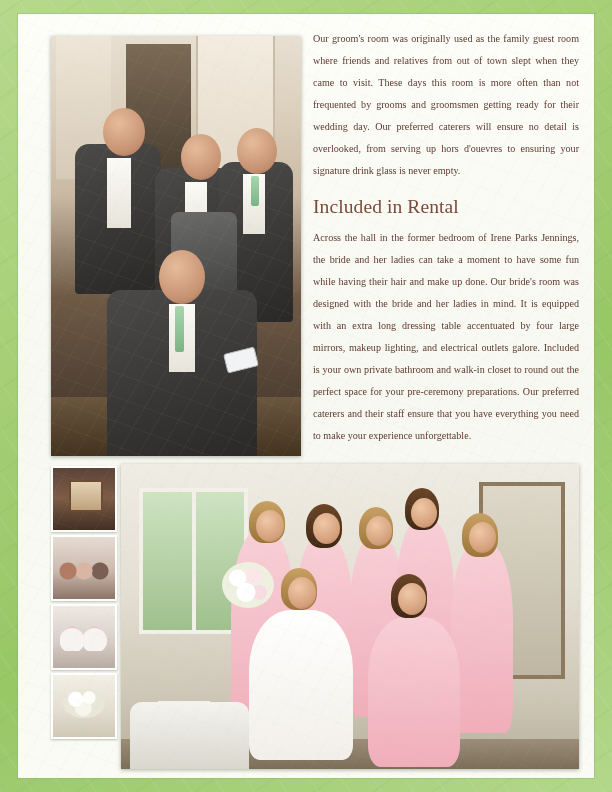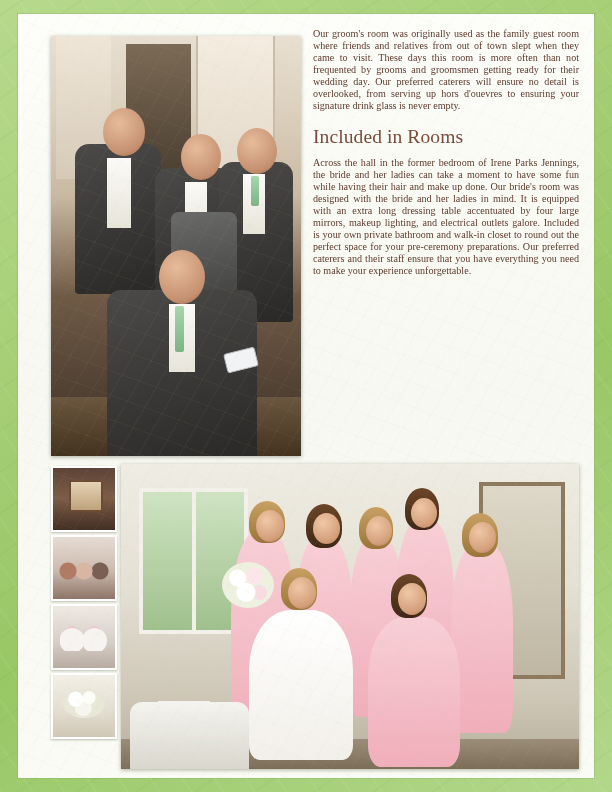--- a/index.html
+++ b/index.html
@@ -62,21 +62,21 @@
   .text-col {
     position: absolute;
     left: 295px;
     top: 14px;
     width: 266px;
     z-index: 4;
   }
   .body-copy {
     font-family: "Liberation Serif", serif;
     font-size: 10.1px;
-    line-height: 12px;
+    line-height: 22px;
     color: #5d3a2e;
     text-align: justify;
     margin: 0;
   }
 
   .heading {
     font-family: "Liberation Serif", serif;
     font-size: 19.5px;
     line-height: 22px;
     color: #7a4a3a;
@@ -377,21 +377,21 @@
       <div class="gm-head" style="left:108px; top:214px; width:46px;  height:54px;"></div>
       <div class="gm-shirt" style="left:118px;top:268px; width:26px;  height:68px;"></div>
       <div class="gm-tie" style="left:124px; top:270px; width:9px;   height:46px;"></div>
       <div class="gm-phone"></div>
     </div>
 
     <div class="text-col">
       <p class="body-copy">Our groom's room was originally used as the family guest room where friends and relatives from out of town slept when they came to visit. These days this room is more often than not frequented by grooms and groomsmen getting ready for their wedding day. Our preferred caterers will ensure no detail is overlooked, from serving up hors d'ouevres to ensuring your signature drink glass is never empty.</p>
 
       <h2 class="heading">
-        <span class="l2">Included in Rooms</span>
+        <span class="l2">Included in Rental</span>
       </h2>
 
       <p class="body-copy">Across the hall in the former bedroom of Irene Parks Jennings, the bride and her ladies can take a moment to have some fun while having their hair and make up done. Our bride's room was designed with the bride and her ladies in mind. It is equipped with an extra long dressing table accentuated by four large mirrors, makeup lighting, and electrical outlets galore. Included is your own private bathroom and walk-in closet to round out the perfect space for your pre-ceremony preparations. Our preferred caterers and their staff ensure that you have everything you need to make your experience unforgettable.</p>
     </div>
 
     <div class="thumb" id="thumb-vanity">
       <div class="th-vanity"></div>
     </div>
     <div class="thumb" id="thumb-makeup">
       <div class="th-makeup"></div>

